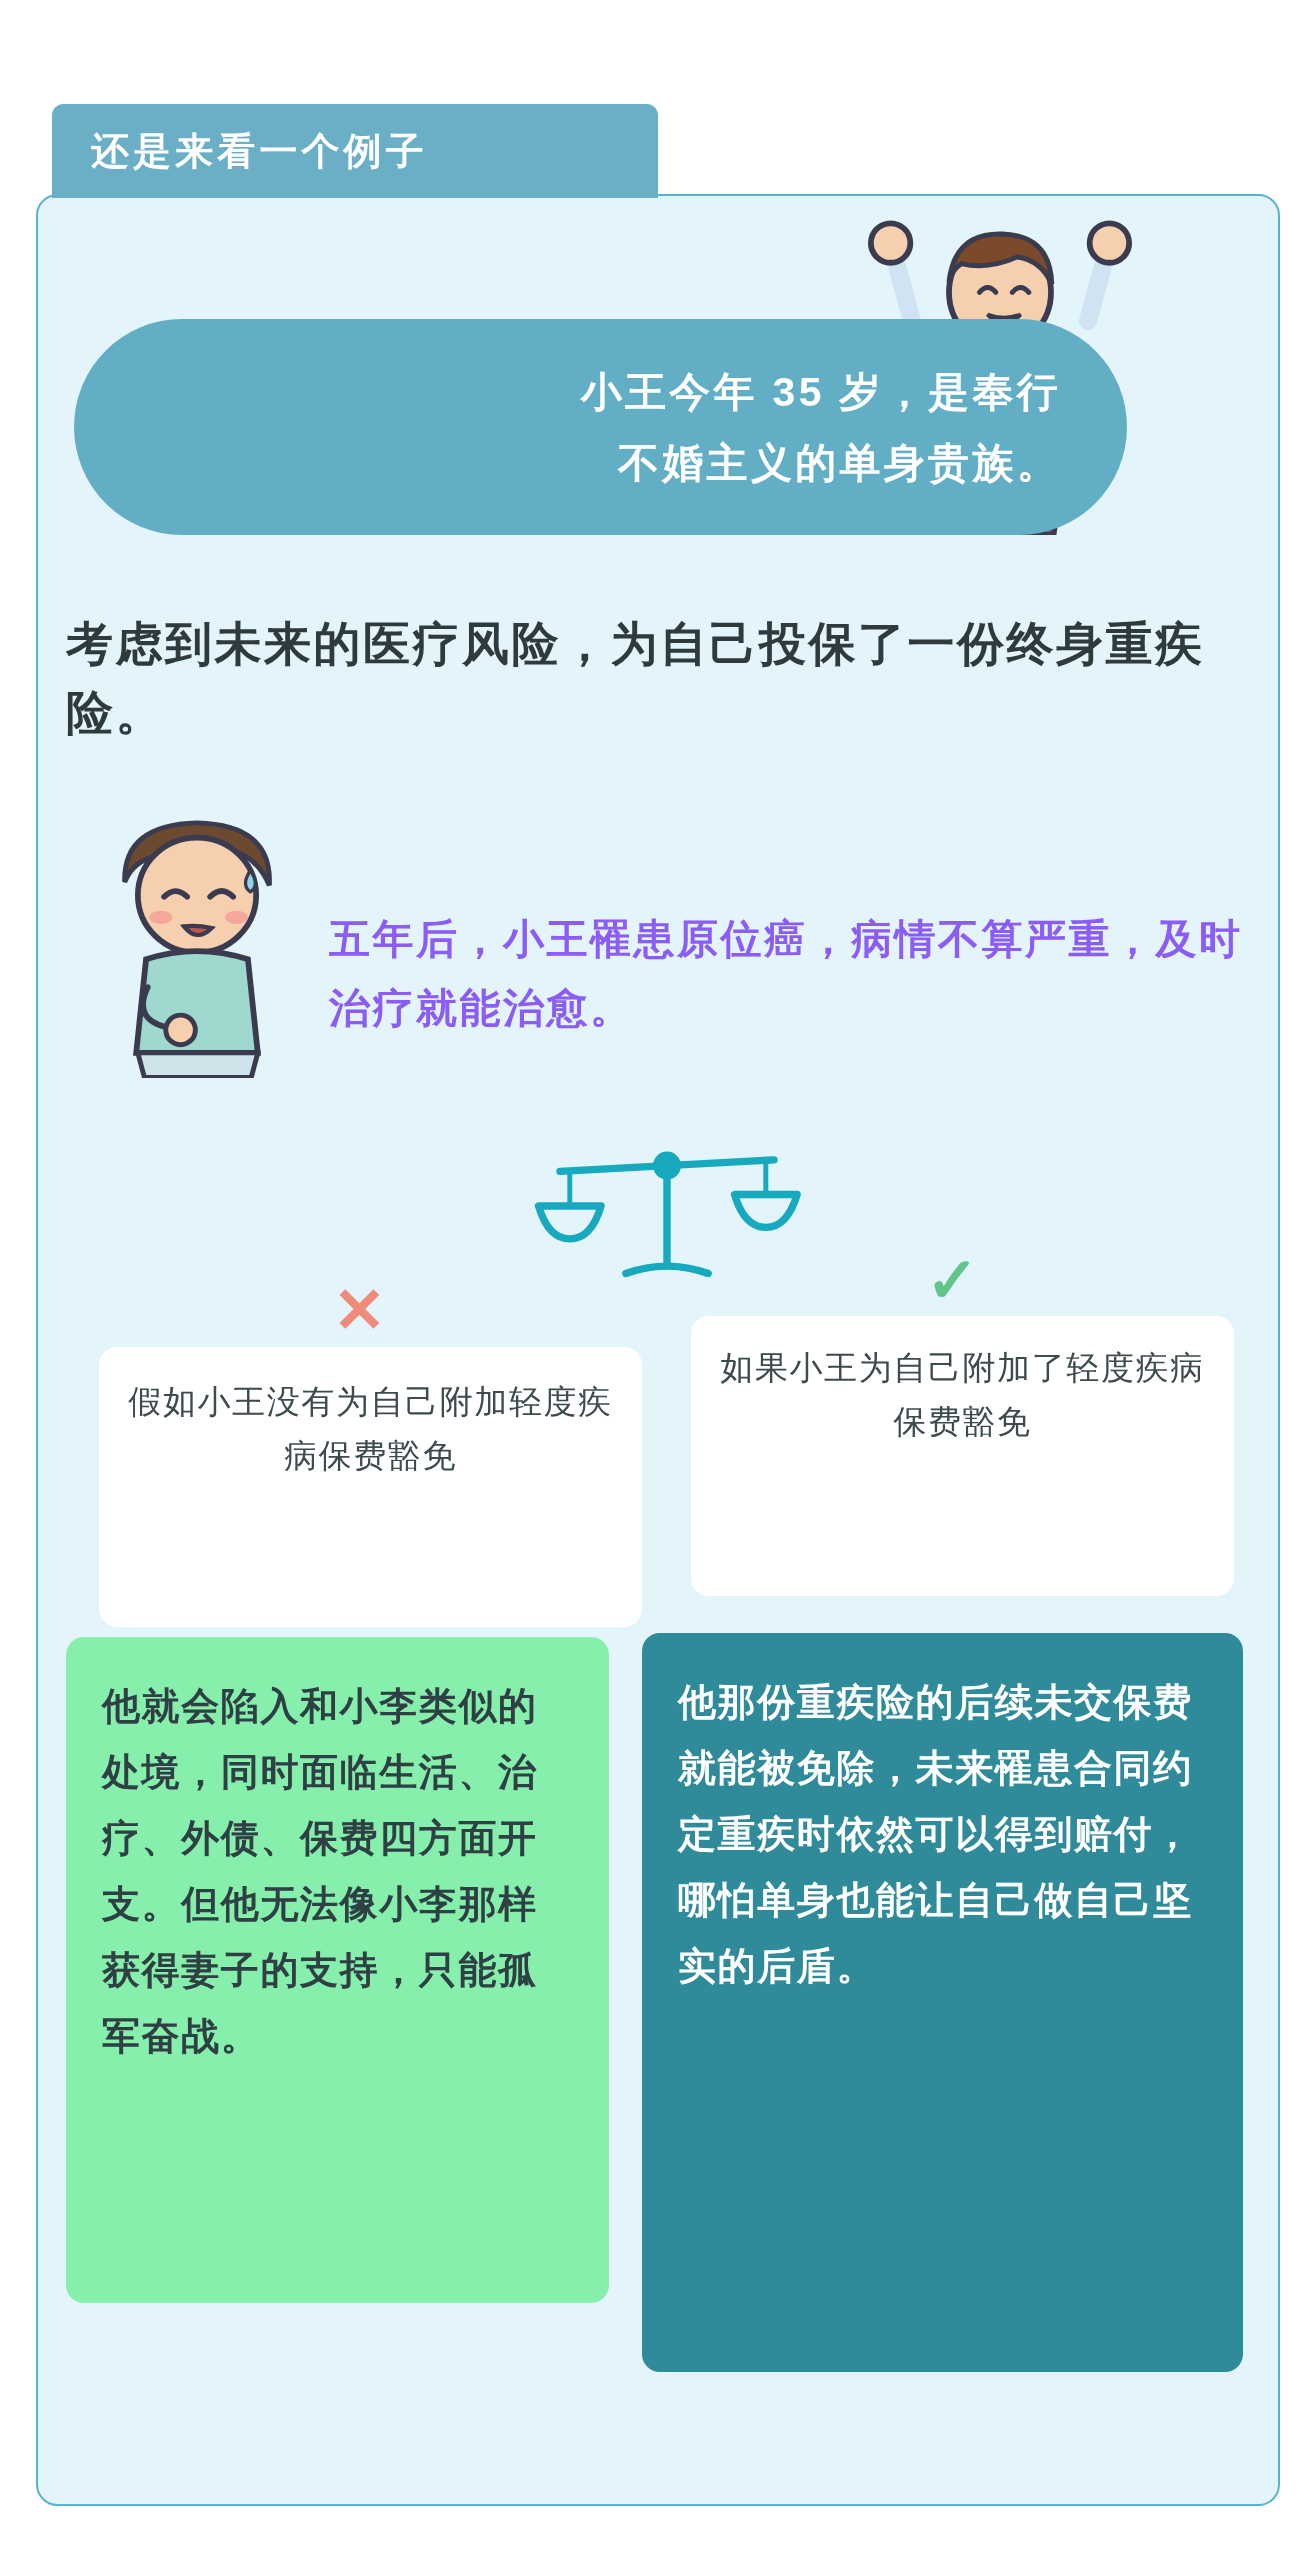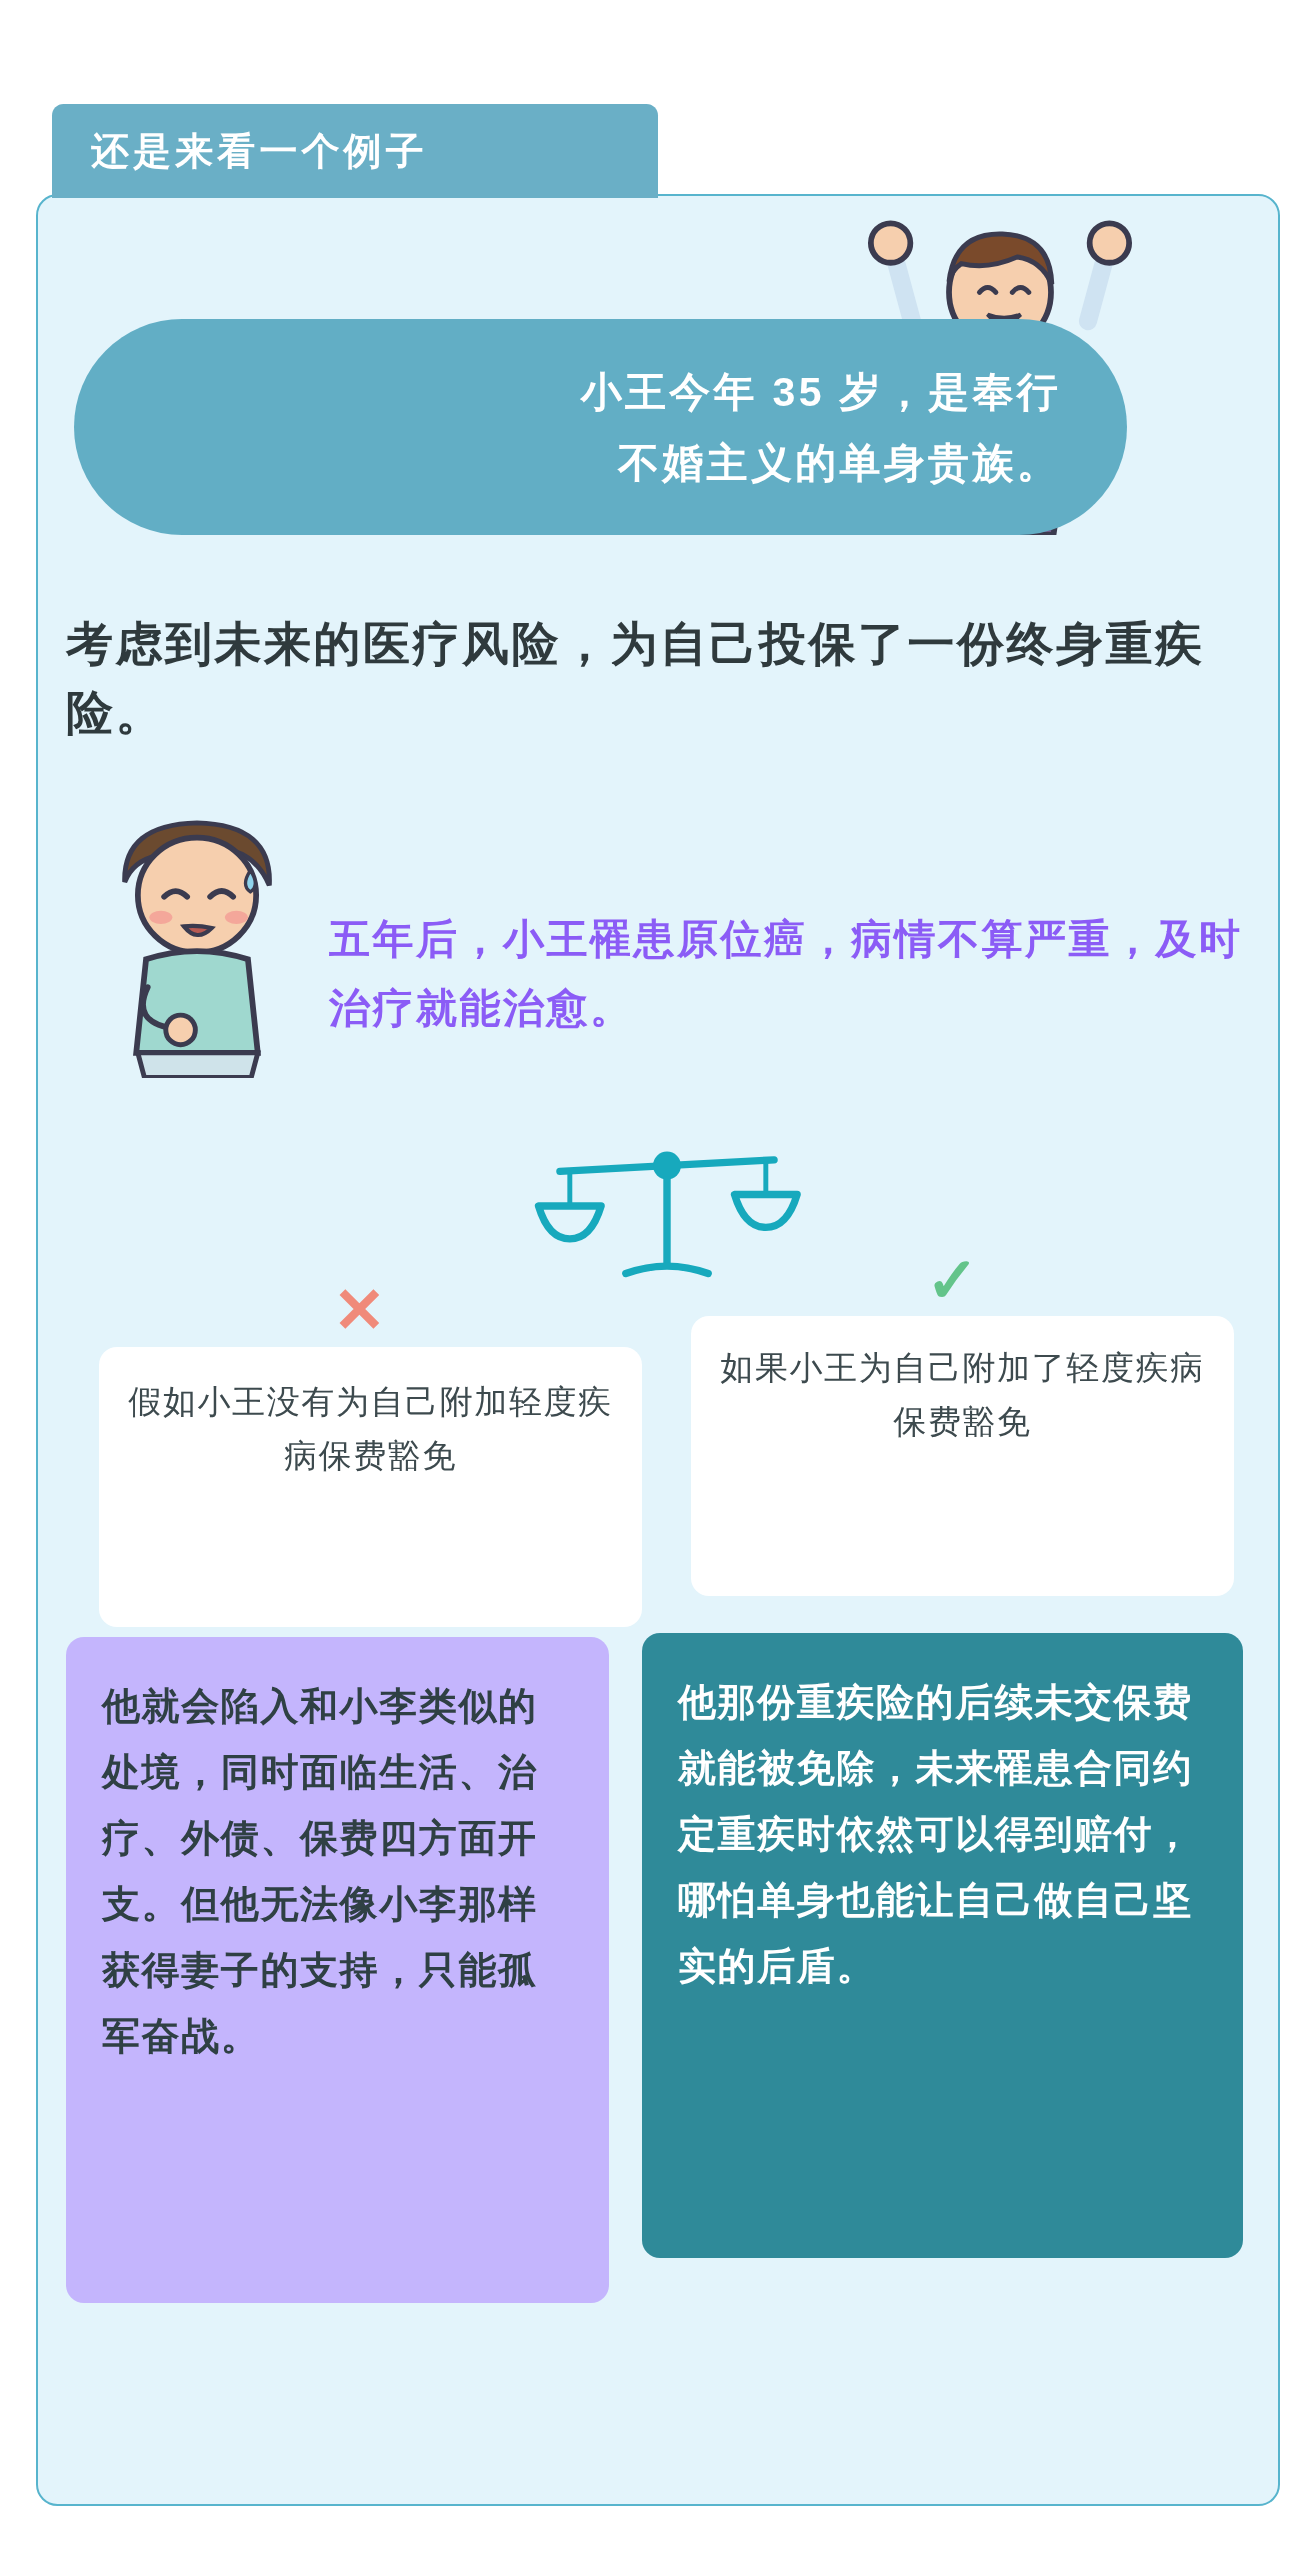--- a/index.html
+++ b/index.html
@@ -165,34 +165,34 @@
     position: absolute;
     border-radius: 18px;
     box-sizing: border-box;
     padding: 36px 36px;
   }
   .result-left {
     left: 66px;
     top: 1637px;
     width: 543px;
     height: 666px;
-    background: #c4b5fd;
+    background: #86efac;
   }
   .result-left .rtext {
     color: #2f4044;
     font-size: 38px;
     line-height: 66px;
     letter-spacing: 1.6px;
     font-weight: bold;
   }
   .result-right {
     left: 642px;
     top: 1633px;
     width: 601px;
-    height: 625px;
+    height: 739px;
     background: #2f8a99;
   }
   .result-right .rtext {
     color: #ffffff;
     font-size: 38px;
     line-height: 66px;
     letter-spacing: 1.6px;
     font-weight: bold;
   }
 

